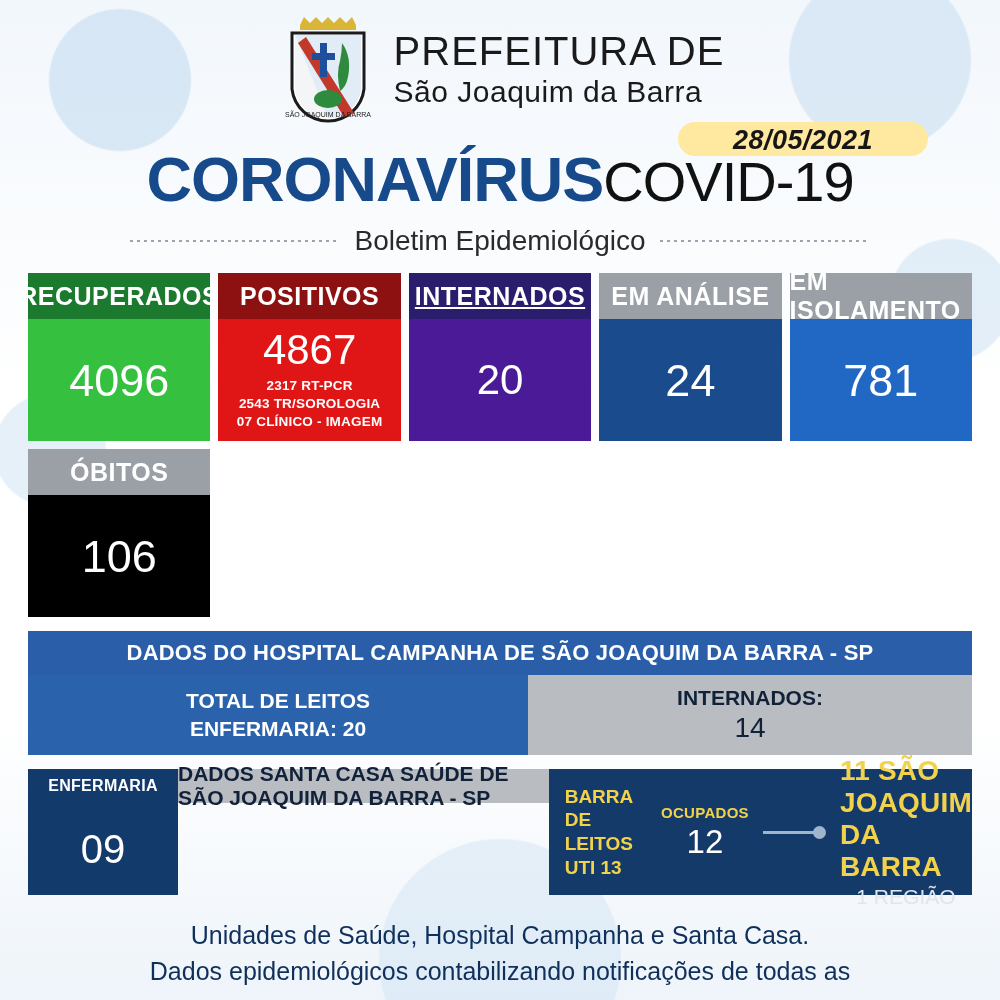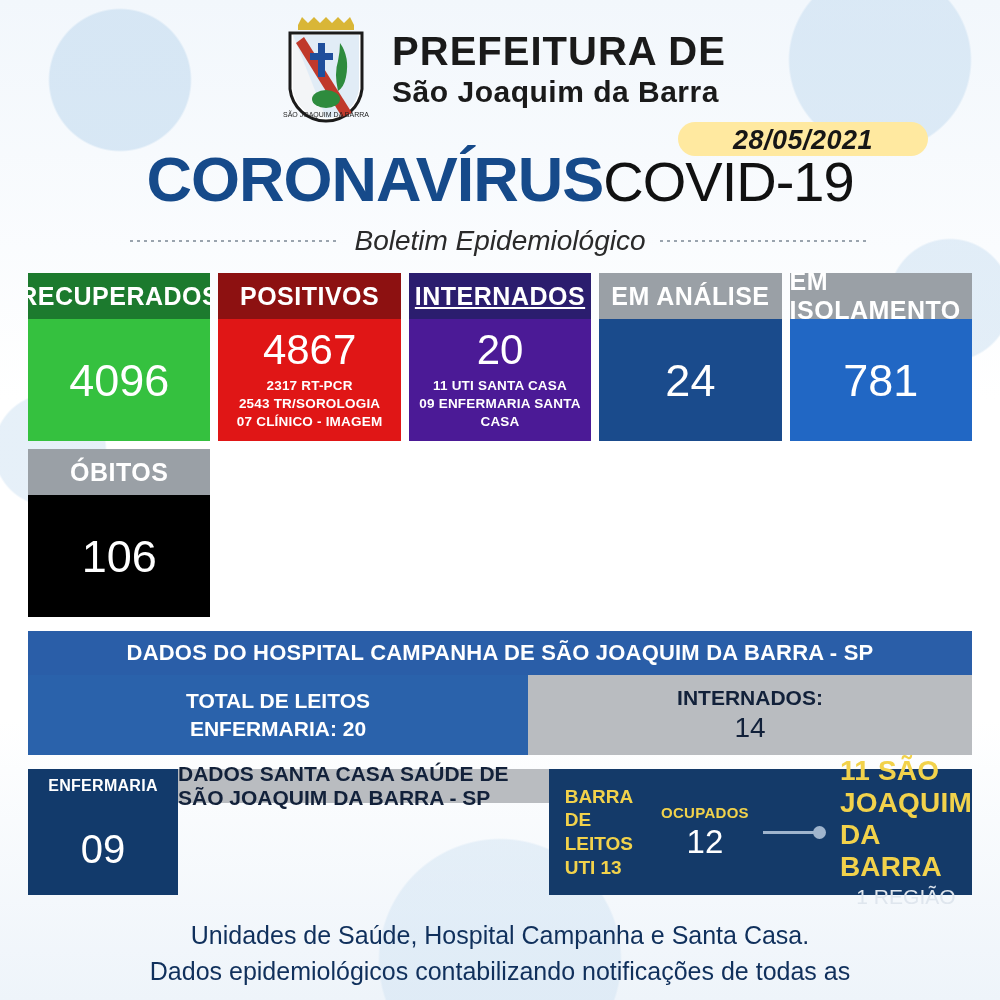--- a/index.html
+++ b/index.html
@@ -26,21 +26,21 @@
   .header {
     height: 130px;
     display: flex;
     align-items: center;
     justify-content: center;
     gap: 14px;
     padding-top: 8px;
   }
   .crest { width: 104px; height: 112px; position: relative; }
   .brand-text {
-    font-weight: bold;
+    font-weight: normal;
     color: #1a1a1a;
     line-height: 1;
     letter-spacing: 0.5px;
   }
   .brand-line1 { font-size: 40px; letter-spacing: 1px; }
   .brand-line2 { font-size: 30px; margin-top: 6px; }
 
   
   .date-wrap {
     position: absolute;
@@ -75,21 +75,21 @@
     font-size: 56px; color: #111; letter-spacing: -1px;
   }
   .subtitle-row {
     margin-top: 14px;
     display: flex; align-items: center; justify-content: center;
     gap: 14px;
   }
   .dots { flex: 0 0 210px; height: 2px;
     background-image: linear-gradient(90deg, #9aa4ae 45%, transparent 0);
     background-size: 7px 2px; }
-  .subtitle { font-size: 28px; color: #2a2a2a; font-style: italic; }
+  .subtitle { font-size: 28px; color: #2a2a2a; }
 
   
   .grid {
     margin: 16px auto 0;
     width: 944px;
     display: grid;
     grid-template-columns: 1fr 1fr 1fr 1fr 1fr;
     gap: 8px;
   }
   .cell { overflow: hidden; }
@@ -248,24 +248,20 @@
           <div>2543 TR/SOROLOGIA</div>
           <div>07 CLÍNICO - IMAGEM</div>
         </div>
       </div>
     </div>
 
     <div class="cell">
       <div class="cell-head h-int">INTERNADOS</div>
       <div class="cell-body b-int small">
         <div class="big-num">20</div>
-        <div class="sub-lines">
-          <div>11  UTI SANTA CASA</div>
-          <div>09  ENFERMARIA SANTA CASA</div>
-        </div>
       </div>
     </div>
 
     <div class="cell">
       <div class="cell-head h-ana">EM ANÁLISE</div>
       <div class="cell-body b-ana">
         <div class="big-num">24</div>
       </div>
     </div>
 

